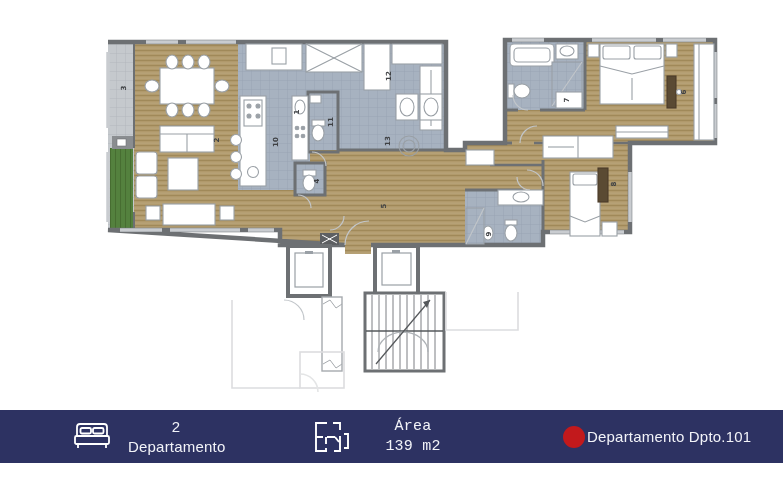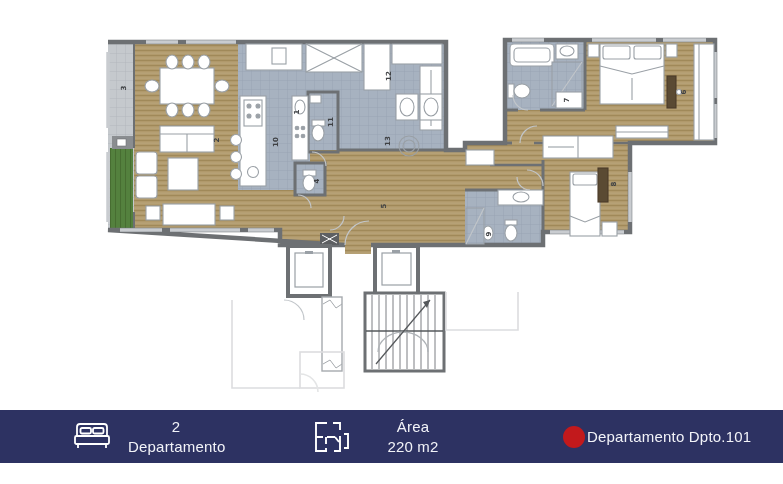--- a/index.html
+++ b/index.html
@@ -11,21 +11,21 @@
   .info-bar{position:absolute;left:0;top:410px;width:783px;height:53px;background:#2d3262;
             display:flex;align-items:center;}
   .info-group{position:absolute;display:flex;align-items:center;height:53px;top:0;}
   .g1{left:72px;}
   .g2{left:313px;}
   .g3{left:563px;}
   .info-icon{flex:0 0 auto;display:flex;align-items:center;justify-content:center;}
   .info-text{color:#f2f3f8;font-size:15px;line-height:1.28;text-align:center;font-weight:500;
              letter-spacing:.2px;white-space:nowrap;}
   .t1{margin-left:16px;width:96px;}
-  .t2{margin-left:16px;width:92px;}
+  .t2{margin-left:16px;width:92px;font-family:Liberation Mono, monospace;}
   .t3{margin-left:2px;width:150px;}
   .red-dot{width:22px;height:22px;border-radius:50%;background:#c2191c;}
   .room-num{font-family:"DejaVu Sans",sans-serif;font-size:7px;font-weight:600;fill:#3f4144;}
 </style>
 </head>
 <body>
 
 <div class="stage">
 
   <div class="plan-wrap">
@@ -303,21 +303,21 @@
           <path d="M20,3 H27 V10"></path>
           <path d="M27,16 V31 H21"></path>
           <path d="M3,17 H10 M14,17 H22"></path>
           <path d="M13,17 V24 M13,31 V28"></path>
           <path d="M22,17 l4,5"></path>
           <path d="M31,14 h4 v14 h-4"></path>
         </svg>
       </span>
       <div class="info-text t2">
         <div>Área</div>
-        <div>220 m2</div>
+        <div>139 m2</div>
       </div>
     </div>
 
     <div class="info-group g3">
       <span class="info-icon red-dot"></span>
       <div class="info-text t3">
         <div>Departamento Dpto.101</div>
       </div>
     </div>
 

